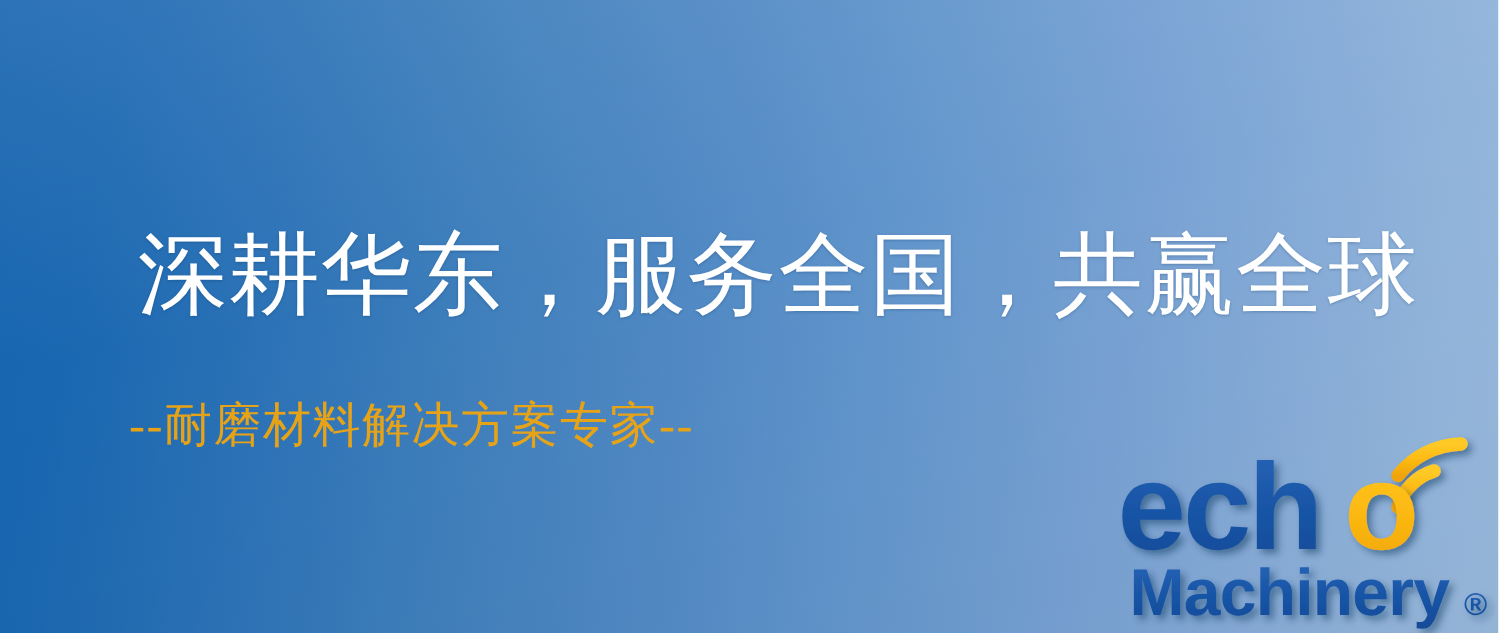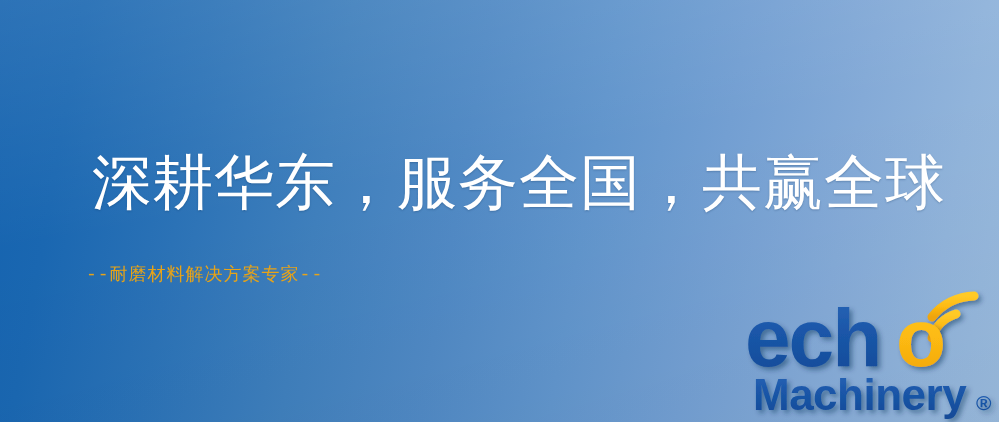--- a/index.html
+++ b/index.html
@@ -47,22 +47,22 @@
     letter-spacing: 1px;
     white-space: nowrap;
     text-shadow: 0 1px 2px rgba(10,45,85,0.28);
     z-index: 3;
   }
 
   .subtitle {
     position: absolute;
     left: 86px;
     top: 266px;
-    font-family: Liberation Mono, monospace;
-    font-size: 18px;
+    font-family: Liberation Serif, serif;
+    font-size: 32px;
     line-height: 1.1;
     color: #E7A318;
     letter-spacing: 1px;
     white-space: nowrap;
     z-index: 3;
   }
 
   
   .logo {
     position: absolute;

